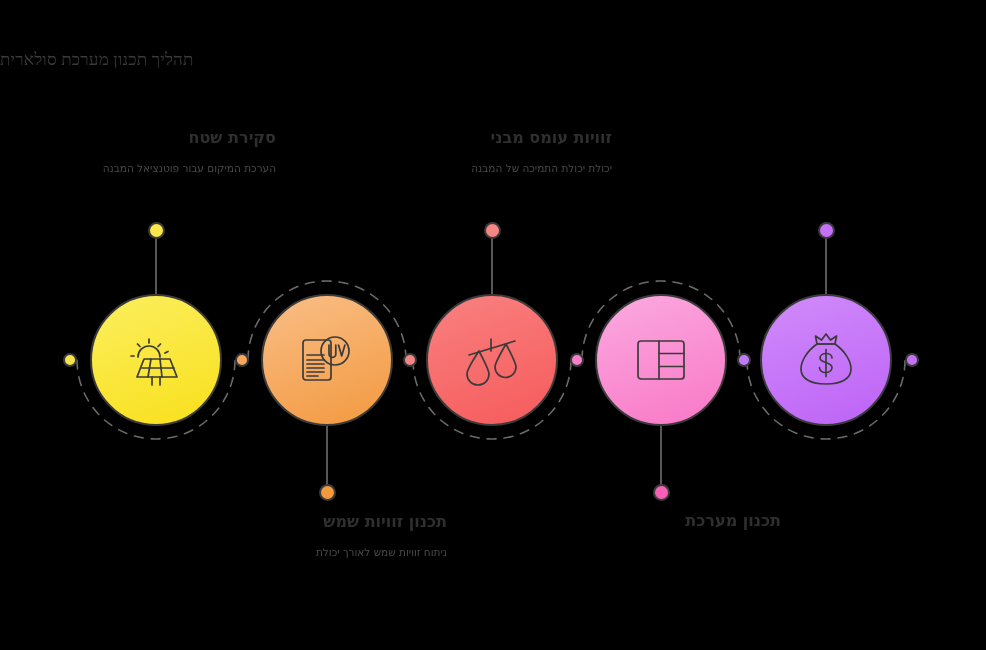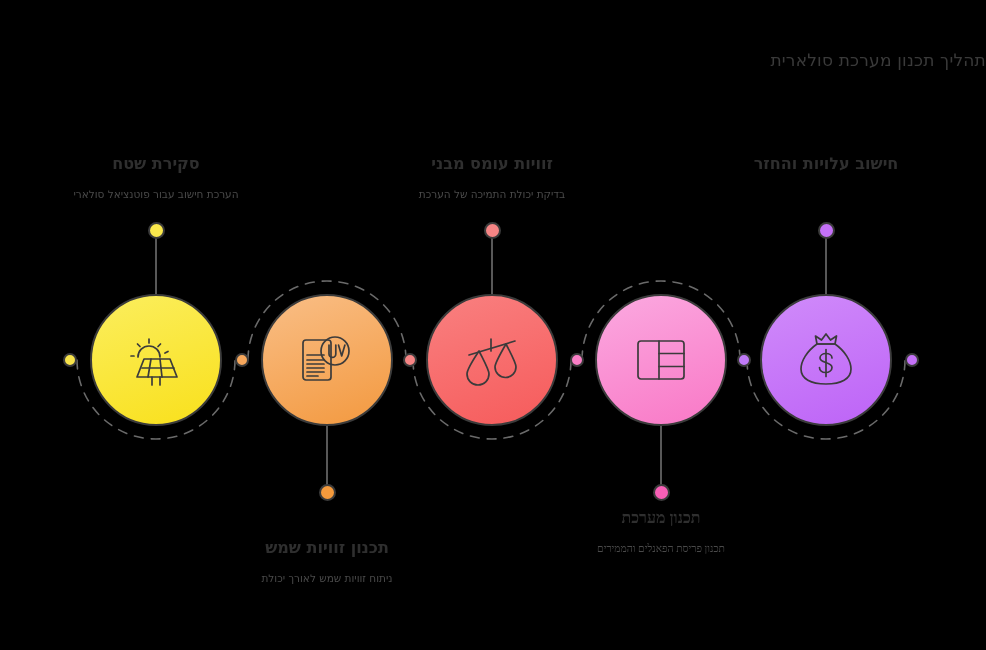--- a/index.html
+++ b/index.html
@@ -6,34 +6,35 @@
   html, body {
     width:986px; height:650px;
     background:#000;
     font-family:"DejaVu Sans","Liberation Sans",sans-serif;
     overflow:hidden;
   }
   #stage { position:relative; width:986px; height:650px; }
 
   .title {
     position:absolute; top:50px; left:0; width:986px;
-    text-align:right;
+    text-align:left;
     font-size:17px; font-weight:400; color:#3a3a3a;
     letter-spacing:.2px;
+    font-family:Liberation Serif, serif;
   }
 
   svg.layer { position:absolute; top:0; left:0; width:986px; height:650px; pointer-events:none; }
 
   .node-circle { position:absolute; border-radius:50%; display:flex;
     align-items:center; justify-content:center;
     border:2px solid #3b3b3b; }
 
   .icon-svg { display:block; }
 
-  .label-block { position:absolute; text-align:center;margin-top:26px; }
+  .label-block { position:absolute; text-align:right; }
   .label-title { font-size:16px; font-weight:700; color:#2f2f2f; line-height:1.3; white-space:nowrap; }
   .label-desc  { font-size:10.5px; font-weight:400; color:#4a4a4a; line-height:1.45; margin-top:12px; }
 
   .dot { position:absolute; border-radius:50%; border:2px solid #3b3b3b; }
 </style>
 </head>
 <body>
 
 <div id="stage">
 
@@ -118,36 +119,34 @@
           <path d="M22 15 C12 22 6 32 6 40 C6 50 16 55 31 55 C46 55 56 50 56 40 C56 32 50 22 40 15 Z"></path>
           <path d="M37 29 C37 26 34 24.5 31 24.5 C27.5 24.5 25 26.5 25 29 C25 34.5 37 32.5 37 38.5 C37 41.5 34 43.5 30.5 43.5 C27 43.5 24.5 41.5 24.5 38.5"></path>
           <line x1="31" y1="20.5" x2="31" y2="47.5"></line>
         </g>
         </svg>
       </div>
     </div>
   <div id="labels">
       <div class="label-block" style="left: 36px; width: 240px; top: 128px;">
         <div class="label-title">סקירת שטח</div>
-        <div class="label-desc">הערכת חישוב עבור פוטנציאל סולארי</div>
+        <div class="label-desc">הערכת המיקום עבור פוטנציאל המבנה</div>
       </div>
       <div class="label-block" style="left: 207px; width: 240px; top: 512px;">
         <div class="label-title">תכנון זוויות שמש</div>
         <div class="label-desc">ניתוח זוויות שמש לאורך יכולת</div>
       </div>
       <div class="label-block" style="left: 372px; width: 240px; top: 128px;">
         <div class="label-title">זוויות עומס מבני</div>
-        <div class="label-desc">בדיקת יכולת התמיכה של הערכת</div>
+        <div class="label-desc">יכולת יכולת התמיכה של המבנה</div>
       </div>
-      <div class="label-block" style="left: 541px; width: 240px; top: 482px; font-family: Liberation Serif, serif;">
+      <div class="label-block" style="left: 541px; width: 240px; top: 511px;">
         <div class="label-title">תכנון מערכת</div>
-        <div class="label-desc">תכנון פריסת הפאנלים והממירים</div>
       </div>
       <div class="label-block" style="left: 706px; width: 240px; top: 128px;">
-        <div class="label-title">חישוב עלויות והחזר</div>
       </div>
     </div>
   <div id="dots">
       <div class="dot" style="left: 147.5px; top: 221.5px; height: 17px; width: 17px; background: rgb(250, 232, 76);"></div>
       <div class="dot" style="left: 318.5px; top: 483.5px; height: 17px; width: 17px; background: rgb(245, 154, 60);"></div>
       <div class="dot" style="left: 483.5px; top: 221.5px; height: 17px; width: 17px; background: rgb(246, 133, 133);"></div>
       <div class="dot" style="left: 652.5px; top: 483.5px; height: 17px; width: 17px; background: rgb(248, 95, 182);"></div>
       <div class="dot" style="left: 817.5px; top: 221.5px; height: 17px; width: 17px; background: rgb(196, 113, 247);"></div>
       <div class="dot" style="left: 234.5px; top: 353px; height: 14px; width: 14px; background: rgb(246, 167, 92);"></div>
       <div class="dot" style="left: 402.5px; top: 353px; height: 14px; width: 14px; background: rgb(246, 133, 133);"></div>

